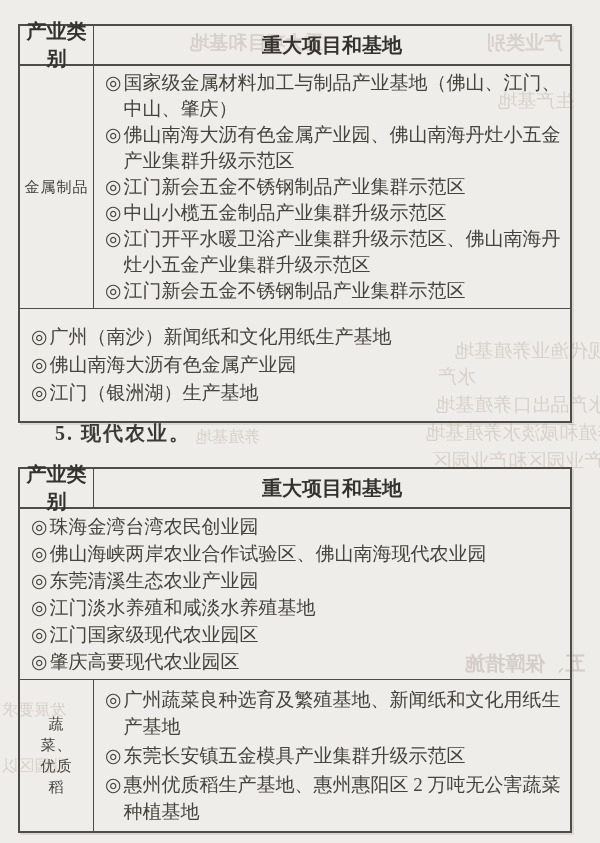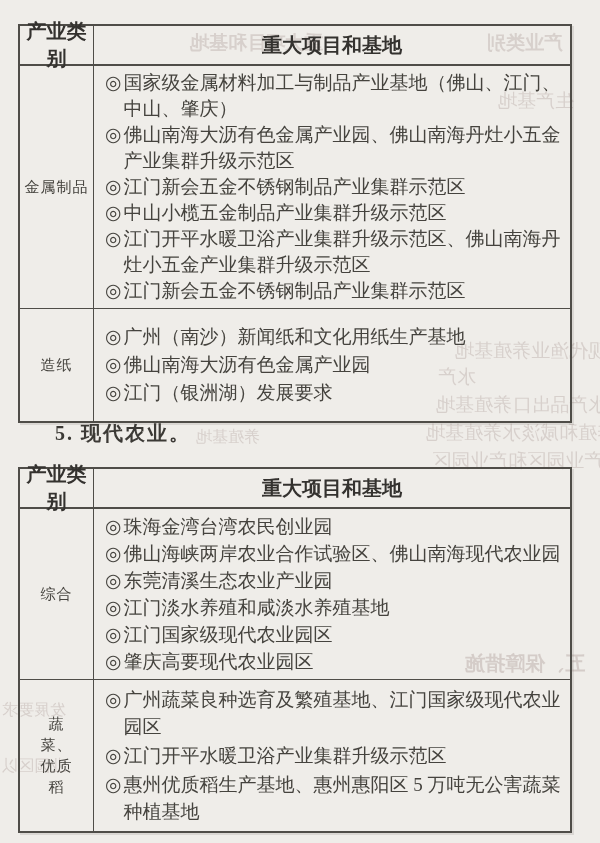--- a/index.html
+++ b/index.html
@@ -151,52 +151,46 @@
           <span class="txt">江门开平水暖卫浴产业集群升级示范区、佛山南海丹灶小五金产业集群升级示范区</span>
         </div>
         <div class="item">
           <span class="bullet">◎</span>
           <span class="txt">江门新会五金不锈钢制品产业集群示范区</span>
         </div>
       </div>
     </div>
 
     <div class="trow roomy">
-      <div class="cat-col cat">
-        <span class="catline">造纸</span>
-      </div>
       <div class="main-col items">
         <div class="item">
           <span class="bullet">◎</span>
           <span class="txt">广州（南沙）新闻纸和文化用纸生产基地</span>
         </div>
         <div class="item">
           <span class="bullet">◎</span>
           <span class="txt">佛山南海大沥有色金属产业园</span>
         </div>
         <div class="item">
           <span class="bullet">◎</span>
-          <span class="txt">江门（银洲湖）发展要求</span>
+          <span class="txt">江门（银洲湖）生产基地</span>
         </div>
       </div>
     </div>
   </section>
 
   <div class="section-heading">5. 现代农业。</div>
 
   <section class="ptable t2">
     <div class="thead">
       <div class="cat-col th">产业类别</div>
       <div class="main-col th">重大项目和基地</div>
     </div>
 
     <div class="trow">
-      <div class="cat-col cat">
-        <span class="catline">综合</span>
-      </div>
       <div class="main-col items">
         <div class="item">
           <span class="bullet">◎</span>
           <span class="txt">珠海金湾台湾农民创业园</span>
         </div>
         <div class="item">
           <span class="bullet">◎</span>
           <span class="txt">佛山海峡两岸农业合作试验区、佛山南海现代农业园</span>
         </div>
         <div class="item">
@@ -218,27 +212,27 @@
       </div>
     </div>
 
     <div class="trow spaced">
       <div class="cat-col cat">
         <span class="catline wrap3">蔬菜、优质稻</span>
       </div>
       <div class="main-col items">
         <div class="item">
           <span class="bullet">◎</span>
-          <span class="txt">广州蔬菜良种选育及繁殖基地、江门国家级现代农业园区</span>
-        </div>
-        <div class="item">
-          <span class="bullet">◎</span>
-          <span class="txt">江门开平水暖卫浴产业集群升级示范区</span>
-        </div>
-        <div class="item">
-          <span class="bullet">◎</span>
-          <span class="txt">惠州优质稻生产基地、惠州惠阳区 5 万吨无公害蔬菜种植基地</span>
+          <span class="txt">广州蔬菜良种选育及繁殖基地、新闻纸和文化用纸生产基地</span>
+        </div>
+        <div class="item">
+          <span class="bullet">◎</span>
+          <span class="txt">东莞长安镇五金模具产业集群升级示范区</span>
+        </div>
+        <div class="item">
+          <span class="bullet">◎</span>
+          <span class="txt">惠州优质稻生产基地、惠州惠阳区 2 万吨无公害蔬菜种植基地</span>
         </div>
       </div>
     </div>
   </section>
 
 </div>
 
 </body></html>

